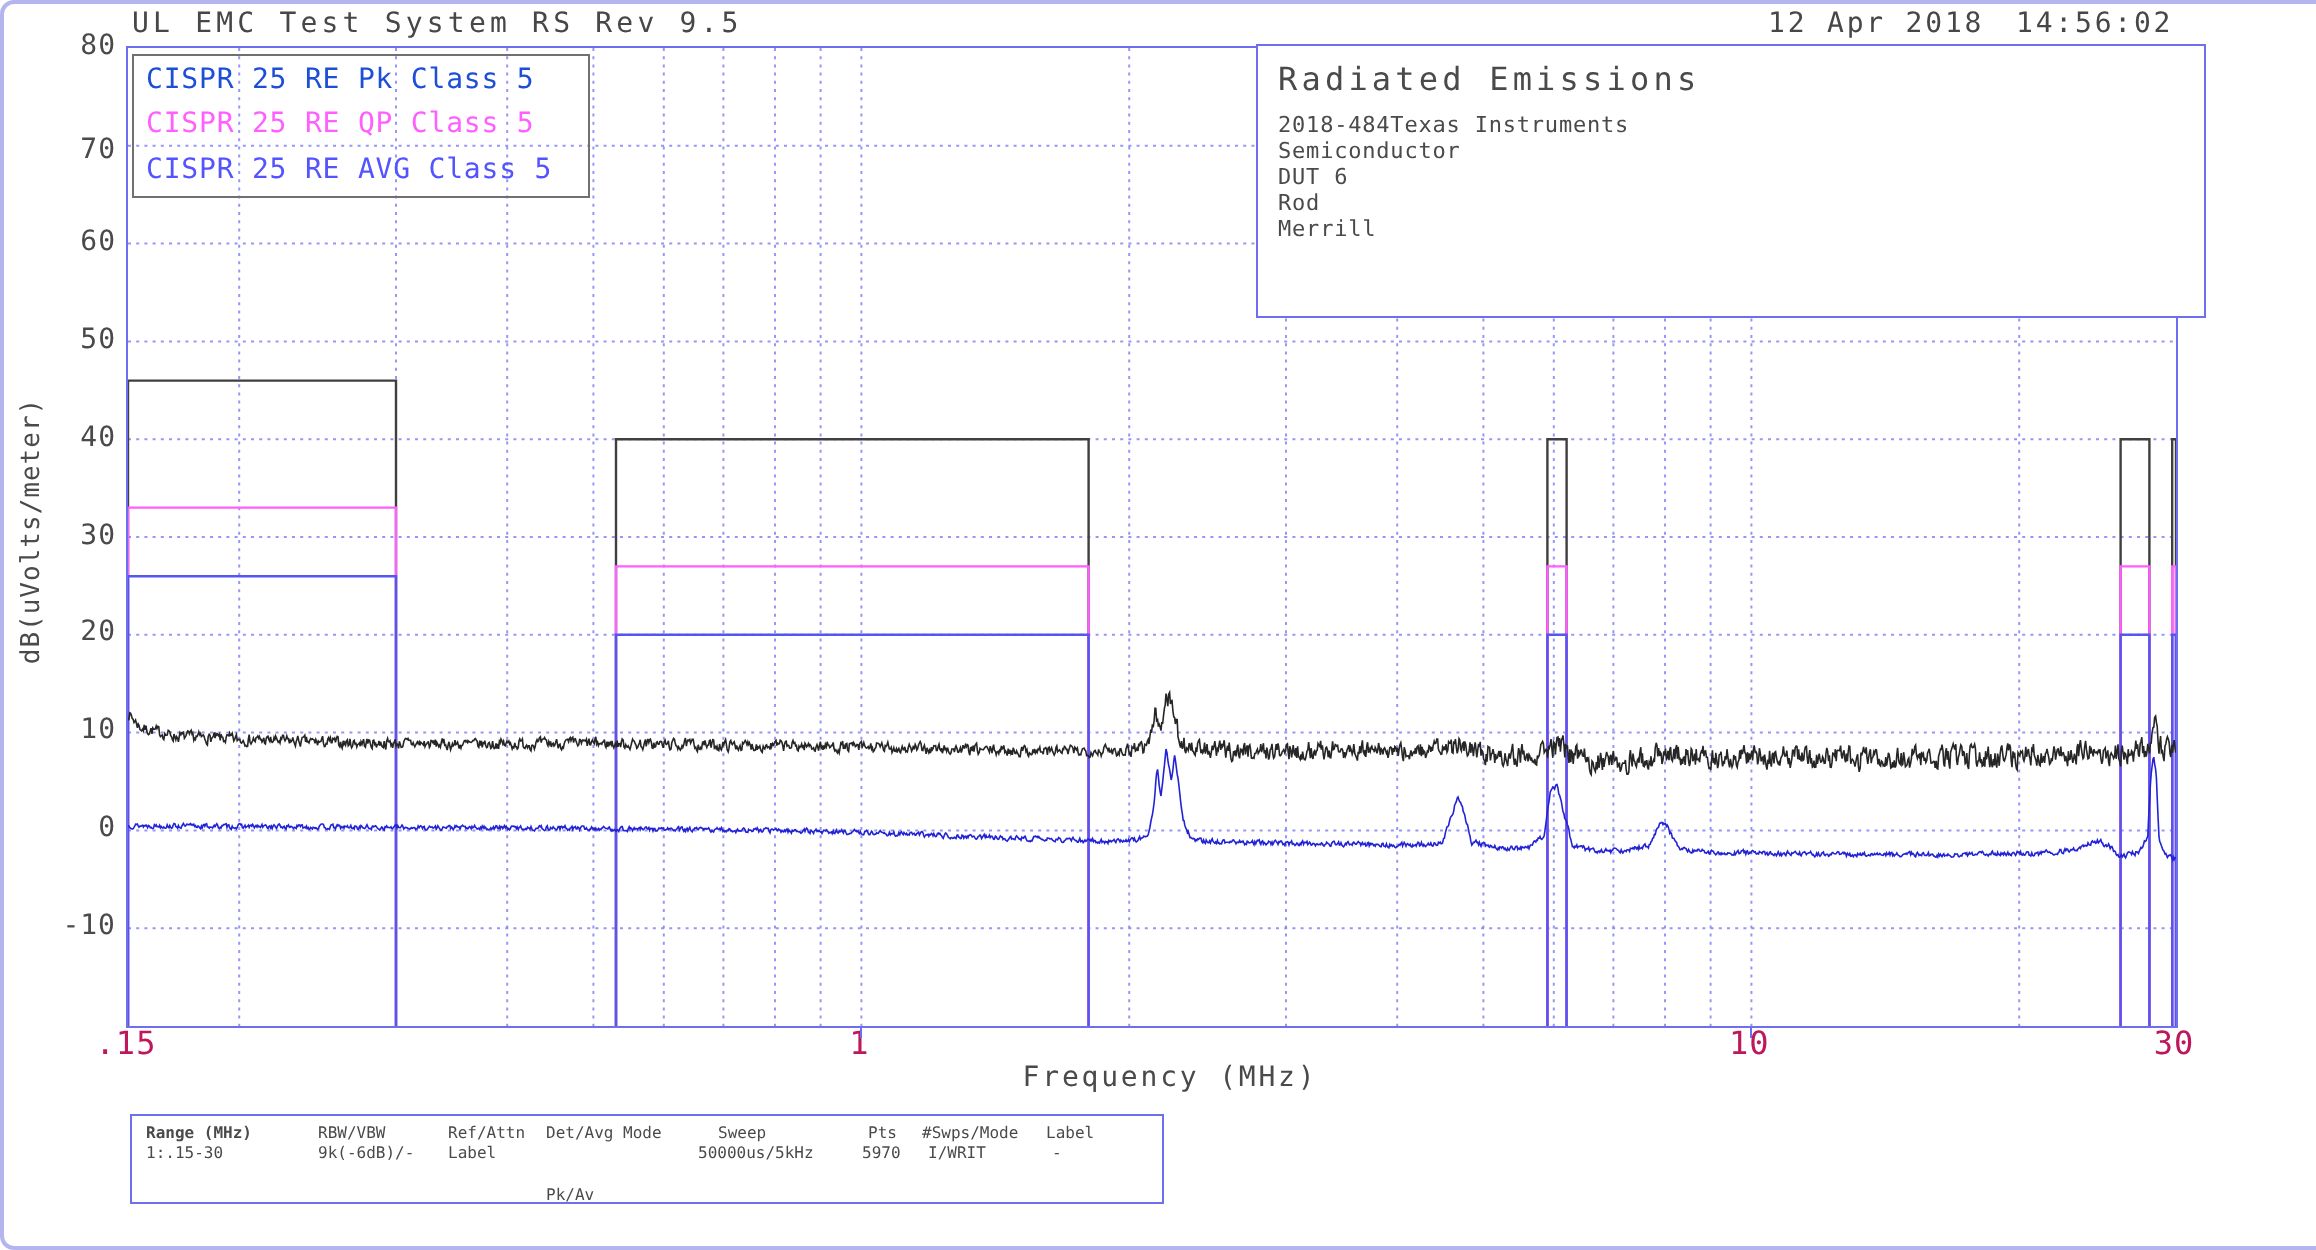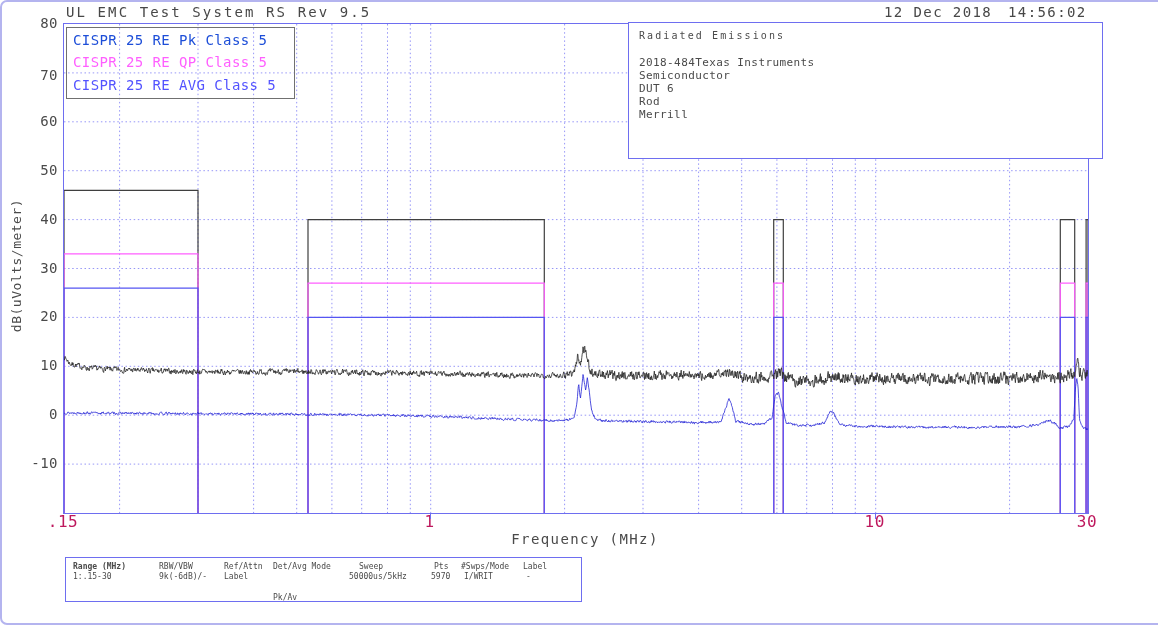--- a/index.html
+++ b/index.html
@@ -13,34 +13,34 @@
   #plot-svg{position:absolute;left:0;top:0;}
   .grid{stroke:#7d7df5;stroke-width:1;stroke-dasharray:1.5 2.6;opacity:.8;}
   #y-axis-label{position:absolute;left:-64px;top:258px;width:160px;text-align:center;font-size:13px;letter-spacing:.5px;color:#4a4a4a;transform:rotate(-90deg);}
   .ytick{position:absolute;left:18px;width:40px;text-align:right;font-size:14px;letter-spacing:.5px;color:#4a4a4a;}
   .xtick{position:absolute;top:512px;width:44px;text-align:center;font-size:16px;letter-spacing:.5px;color:#be185d;}
   .tickmark{position:absolute;top:513px;width:1px;height:6px;background:#6e6ef0;}
   #x-axis-label{position:absolute;left:455px;top:531px;width:260px;text-align:center;font-size:14px;letter-spacing:1.4px;color:#4a4a4a;}
   #legend-box{position:absolute;left:66px;top:27px;width:227px;height:70px;border:1px solid #707070;background:transparent;}
   .legend-row{position:absolute;left:6px;height:20px;font-size:14px;letter-spacing:.4px;white-space:nowrap;}
   #info-box{position:absolute;left:628px;top:22px;width:473px;height:135px;border:1px solid #6e6ef0;background:#fff;}
-  #info-title{position:absolute;left:10px;top:7px;font-size:10px;letter-spacing:2.1px;color:#4a4a4a;}
+  #info-title{position:absolute;left:10px;top:7px;font-size:16px;letter-spacing:2.1px;color:#4a4a4a;}
   .info-line{position:absolute;left:10px;font-size:11px;letter-spacing:.4px;color:#4a4a4a;white-space:nowrap;}
   #settings-box{position:absolute;left:65px;top:557px;width:515px;height:43px;border:1px solid #6e6ef0;background:#fff;}
   .tcell{position:absolute;font-size:8px;color:#4a4a4a;white-space:nowrap;}
   .thead{top:4px;}
   .tval{top:14px;}
 </style>
 </head>
 <body>
 
 <div id="stage">
 
   <div id="chart-title">UL EMC Test System RS Rev 9.5</div>
-  <div id="hdr-date">12 Dec 2018</div>
+  <div id="hdr-date">12 Apr 2018</div>
   <div id="hdr-time">14:56:02</div>
 
   <div id="y-axis-label">dB(uVolts/meter)</div>
 
   <div id="plot-box">
     <svg id="plot-svg" width="1024" height="489" viewBox="0 0 1024 489">
         <line x1="0" x2="1024" y1="48.9" y2="48.9" class="grid"></line>
         <line x1="0" x2="1024" y1="97.8" y2="97.8" class="grid"></line>
         <line x1="0" x2="1024" y1="146.7" y2="146.7" class="grid"></line>
         <line x1="0" x2="1024" y1="195.6" y2="195.6" class="grid"></line>

